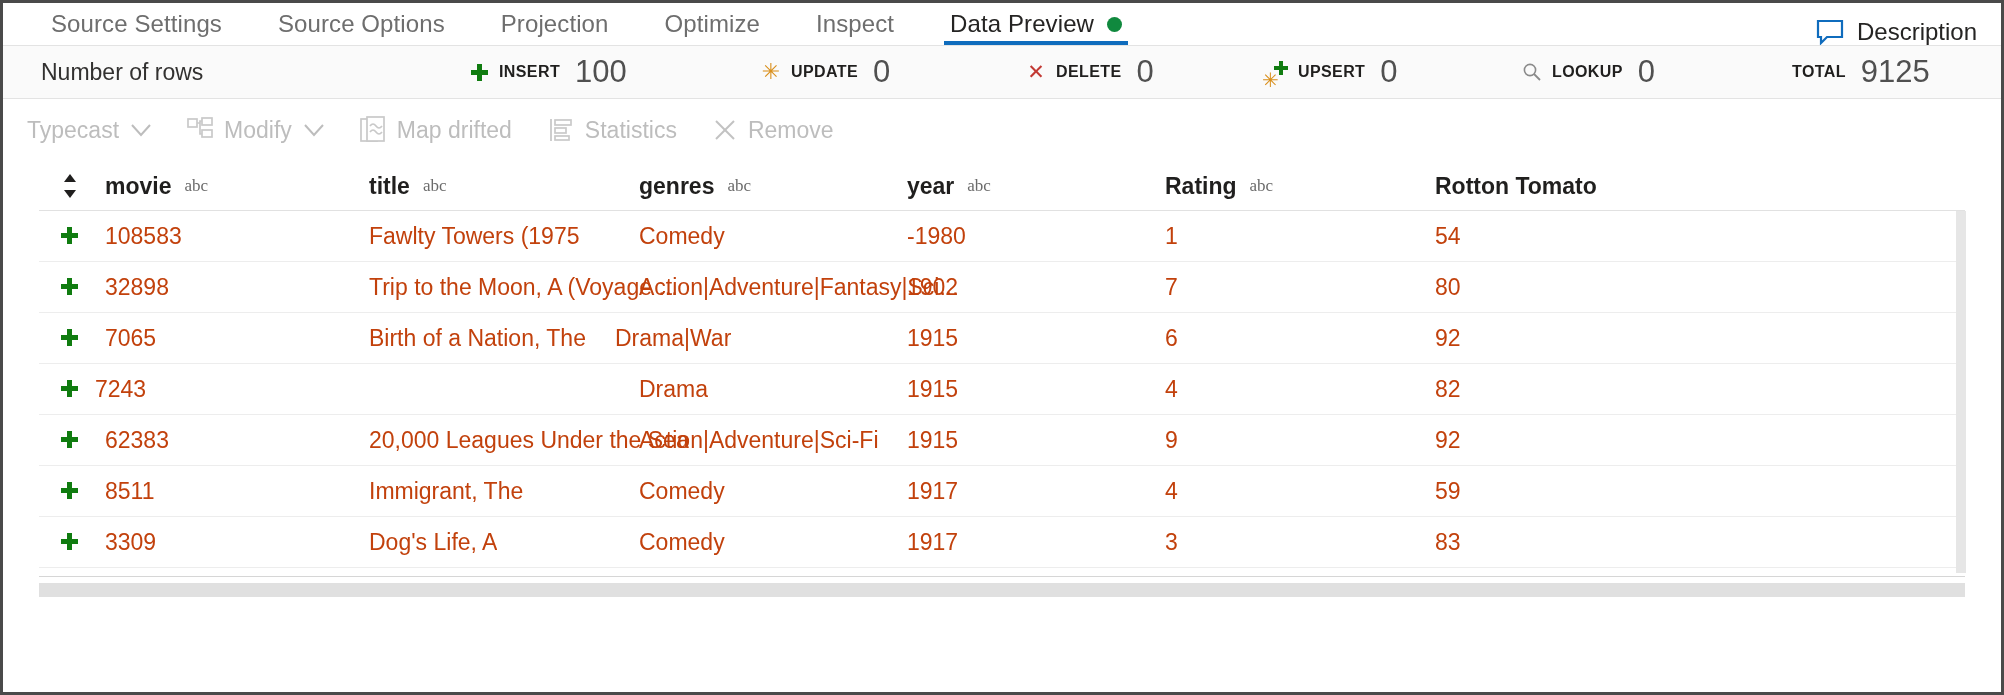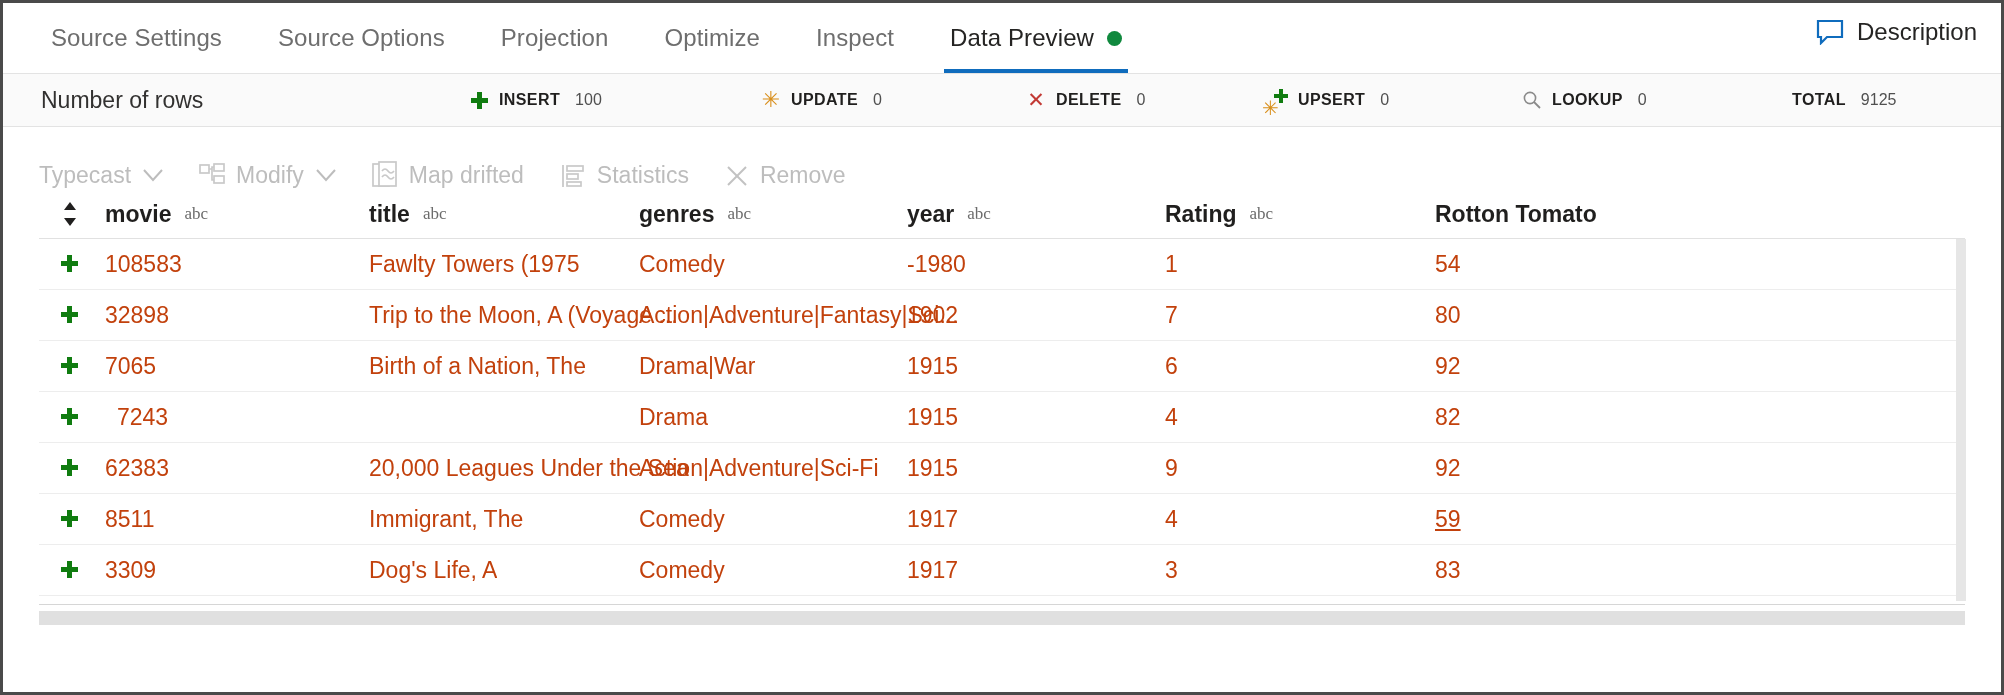--- a/index.html
+++ b/index.html
@@ -17,21 +17,21 @@
     width: 2004px;
     height: 695px;
     background: #ffffff;
     border: 3px solid #4a4a4a;
     overflow: hidden;
   }
 
   
   .tabstrip {
     position: relative;
-    height: 71px;
+    height: 43px;
     background: #ffffff;
     border-bottom: 1px solid #e3e3e3;
     display: flex;
     align-items: stretch;
     padding-left: 20px;
   }
   .tab {
     position: relative;
     display: flex;
     align-items: center;
@@ -104,21 +104,21 @@
     margin-right: 9px;
     position: relative;
   }
   .stat-label {
     font-size: 16px;
     font-weight: bold;
     color: #201f1e;
     letter-spacing: .4px;
   }
   .stat-value {
-    font-size: 16px;
+    font-size: 31px;
     color: #505050;
     margin-left: 15px;
   }
 
   
   .glyph-plus { position: relative; width: 17px; height: 17px; }
   .glyph-plus::before, .glyph-plus::after {
     content: ""; position: absolute; background: #107c10;
   }
   .glyph-plus::before { left: 6px; top: 0; width: 5px; height: 17px; }
@@ -142,22 +142,22 @@
   .glyph-upsert .pl::before, .glyph-upsert .pl::after {
     content: ""; position: absolute; background: #107c10;
   }
   .glyph-upsert .pl::before { left: 5px; top: 0; width: 4px; height: 14px; }
   .glyph-upsert .pl::after  { top: 5px; left: 0; width: 14px; height: 4px; }
 
   
   .toolbar {
     height: 62px;
     display: flex;
-    align-items: flex-end;
-    padding-left: 36px;
+    align-items: center;
+    padding-left: 24px;
     background: #ffffff;
   }
   .tb-item {
     display: flex;
     align-items: center;
     font-size: 23px;
     color: #bdbdbd;
     margin-right: 36px;
     white-space: nowrap;
     cursor: default;
@@ -472,29 +472,29 @@
         <span class="cell" style="left:600px;">Action|Adventure|Fantasy|Sci...</span>
         <span class="cell" style="left:868px;">1902</span>
         <span class="cell" style="left:1126px;">7</span>
         <span class="cell" style="left:1396px;">80</span>
       </div>
 
       <div class="row">
         <span class="row-plus"><span class="glyph-plus"></span></span>
         <span class="cell" style="left:66px;">7065</span>
         <span class="cell" style="left:330px;">Birth of a Nation, The</span>
-        <span class="cell" style="left:600px;">Drama|War</span>
+        <span class="cell" style="left:576px;">Drama|War</span>
         <span class="cell" style="left:868px;">1915</span>
         <span class="cell" style="left:1126px;">6</span>
         <span class="cell" style="left:1396px;">92</span>
       </div>
 
       <div class="row">
         <span class="row-plus"><span class="glyph-plus"></span></span>
-        <span class="cell" style="left:78px;">7243</span>
+        <span class="cell" style="left:56px;">7243</span>
         <span class="cell" style="left:600px;">Drama</span>
         <span class="cell" style="left:868px;">1915</span>
         <span class="cell" style="left:1126px;">4</span>
         <span class="cell" style="left:1396px;">82</span>
       </div>
 
       <div class="row">
         <span class="row-plus"><span class="glyph-plus"></span></span>
         <span class="cell" style="left:66px;">62383</span>
         <span class="cell" style="left:330px;">20,000 Leagues Under the Sea</span>
@@ -504,21 +504,21 @@
         <span class="cell" style="left:1396px;">92</span>
       </div>
 
       <div class="row">
         <span class="row-plus"><span class="glyph-plus"></span></span>
         <span class="cell" style="left:66px;">8511</span>
         <span class="cell" style="left:330px;">Immigrant, The</span>
         <span class="cell" style="left:600px;">Comedy</span>
         <span class="cell" style="left:868px;">1917</span>
         <span class="cell" style="left:1126px;">4</span>
-        <span class="cell" style="left:1396px;text-decoration:underline;">59</span>
+        <span class="cell" style="left:1396px;">59</span>
       </div>
 
       <div class="row">
         <span class="row-plus"><span class="glyph-plus"></span></span>
         <span class="cell" style="left:66px;">3309</span>
         <span class="cell" style="left:330px;">Dog's Life, A</span>
         <span class="cell" style="left:600px;">Comedy</span>
         <span class="cell" style="left:868px;">1917</span>
         <span class="cell" style="left:1126px;">3</span>
         <span class="cell" style="left:1396px;">83</span>

